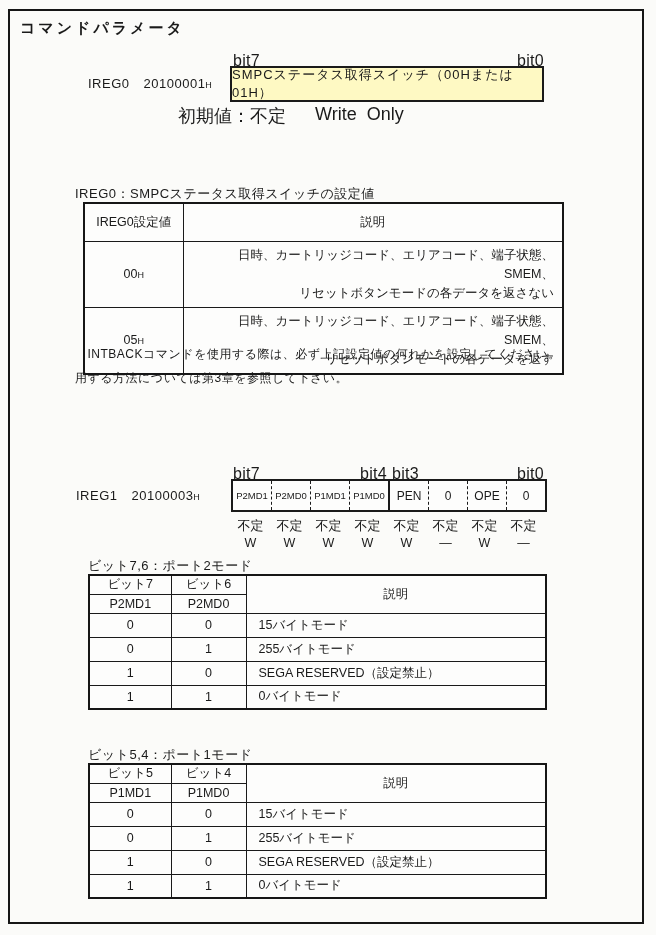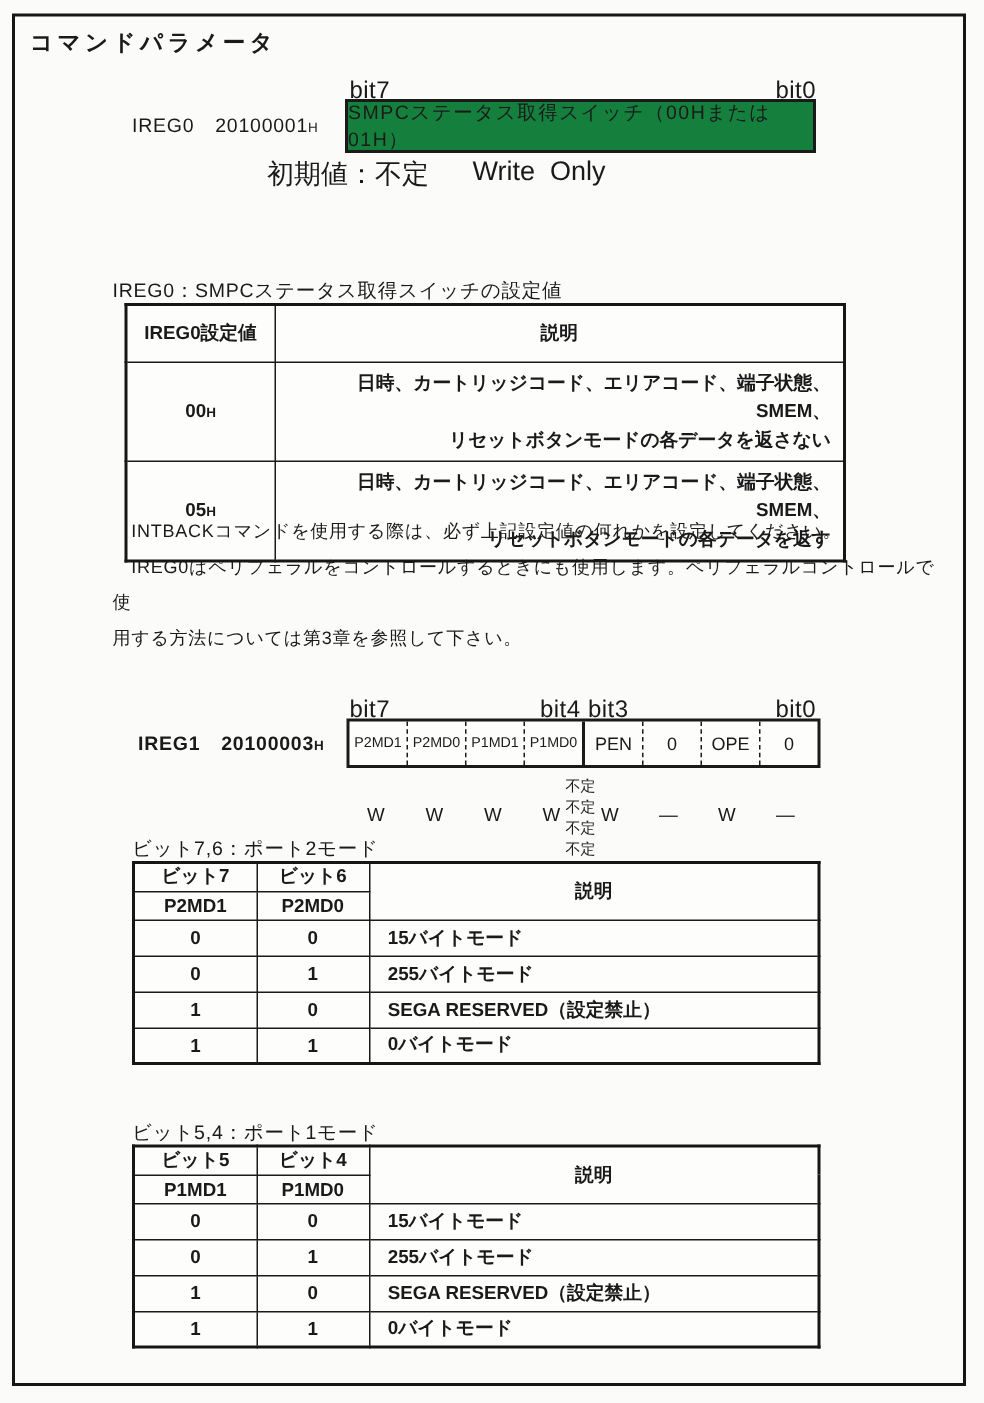--- a/index.html
+++ b/index.html
@@ -12,36 +12,36 @@
   .abs{position:absolute;}
   .frame{
     position:absolute;left:8px;top:9px;width:632px;height:911px;
     border:2.5px solid #161616;
   }
   .page-title{
     left:20px;top:19px;font-size:15px;letter-spacing:3px;font-weight:bold;
   }
   .bitlbl{font-size:16px;letter-spacing:0.3px;}
   .regbox{
-    border:2px solid #1a1a1a;background:#15803d;
+    border:2px solid #1a1a1a;background:#fef9c3;
     display:flex;align-items:center;justify-content:center;
   }
   .regbox0{
     left:230px;top:66px;width:310px;height:32px;font-size:13px;letter-spacing:1px;
   }
   .reg-label{font-size:13px;letter-spacing:0.5px;white-space:nowrap;}
   .reg-label .gap{display:inline-block;width:14px;}
   .sub{font-size:9px;}
   .plain12{font-size:18px;}
   .writeonly{word-spacing:5px;}
 
   
   table{border-collapse:collapse;table-layout:fixed;background:#fdfdfc;}
   td,th{
-    border:1.5px solid #1a1a1a;font-weight:bold;font-size:12.5px;
+    border:1.5px solid #1a1a1a;font-weight:normal;font-size:12.5px;
     padding:0;vertical-align:middle;text-align:center;overflow:hidden;margin-left:10px;
   }
   .t-outer{border:2px solid #161616;}
   .caption{font-size:13px;letter-spacing:0.5px;white-space:nowrap;}
   .desc-cell{text-align:right;padding:4px 8px 4px 10px;line-height:19px;}
   .desc-left{text-align:left;padding-left:12px;}
 
   
   .notes{left:75px;top:343px;width:550px;font-size:12px;line-height:23.5px;letter-spacing:0.5px;}
 
@@ -54,21 +54,21 @@
     flex:1 1 0;display:flex;align-items:center;justify-content:center;
     border-right:1.5px dashed #1a1a1a;font-size:9.5px;white-space:nowrap;
   }
   .bitcell.big{font-size:12px;}
   .bitcell.solid{border-right:2px solid #1a1a1a;}
   .bitcell:last-child{border-right:none;}
   .valrow{
     left:231px;width:312px;display:flex;text-align:center;
   }
   .valrow span{flex:1 1 0;}
-  .row-und{top:517px;font-size:10px;flex-direction:column;}
+  .row-und{top:517px;font-size:13px;}
   .row-w{top:536px;font-size:12.5px;}
 </style>
 </head>
 <body>
 
 <div class="frame"></div>
 
 <div class="abs page-title">コマンドパラメータ</div>
 
 <div class="abs bitlbl" style="left:233px;top:52px;">bit7</div>
@@ -107,30 +107,29 @@
     <td class="desc-cell">
       <div>日時、カートリッジコード、エリアコード、端子状態、SMEM、</div>
       <div>リセットボタンモードの各データを返す</div>
     </td>
   </tr>
 </tbody>
   </table>
 
 <div class="abs notes">
   <div>　INTBACKコマンドを使用する際は、必ず上記設定値の何れかを設定してください。</div>
-  <div>　IREG0はペリフェラルをコントロールするときにも使用します。ペリフェラルコントロールで使</div>
   <div>用する方法については第3章を参照して下さい。</div>
 </div>
 
 <div class="abs bitlbl" style="left:233px;top:465px;">bit7</div>
 <div class="abs bitlbl" style="left:360px;top:465px;">bit4</div>
 <div class="abs bitlbl" style="left:392px;top:465px;">bit3</div>
 <div class="abs bitlbl" style="left:517px;top:465px;">bit0</div>
 
-<div class="abs reg-label" style="left:92px;top:488px;font-weight:bold;">
+<div class="abs reg-label" style="left:76px;top:488px;">
   <span>IREG1</span><span class="gap"></span><span>20100003</span><span class="sub">H</span>
 </div>
 
 <div class="abs reg1box">
   <div class="bitcell">P2MD1</div>
   <div class="bitcell">P2MD0</div>
   <div class="bitcell">P1MD1</div>
   <div class="bitcell solid">P1MD0</div>
   <div class="bitcell big">PEN</div>
   <div class="bitcell big">0</div>

